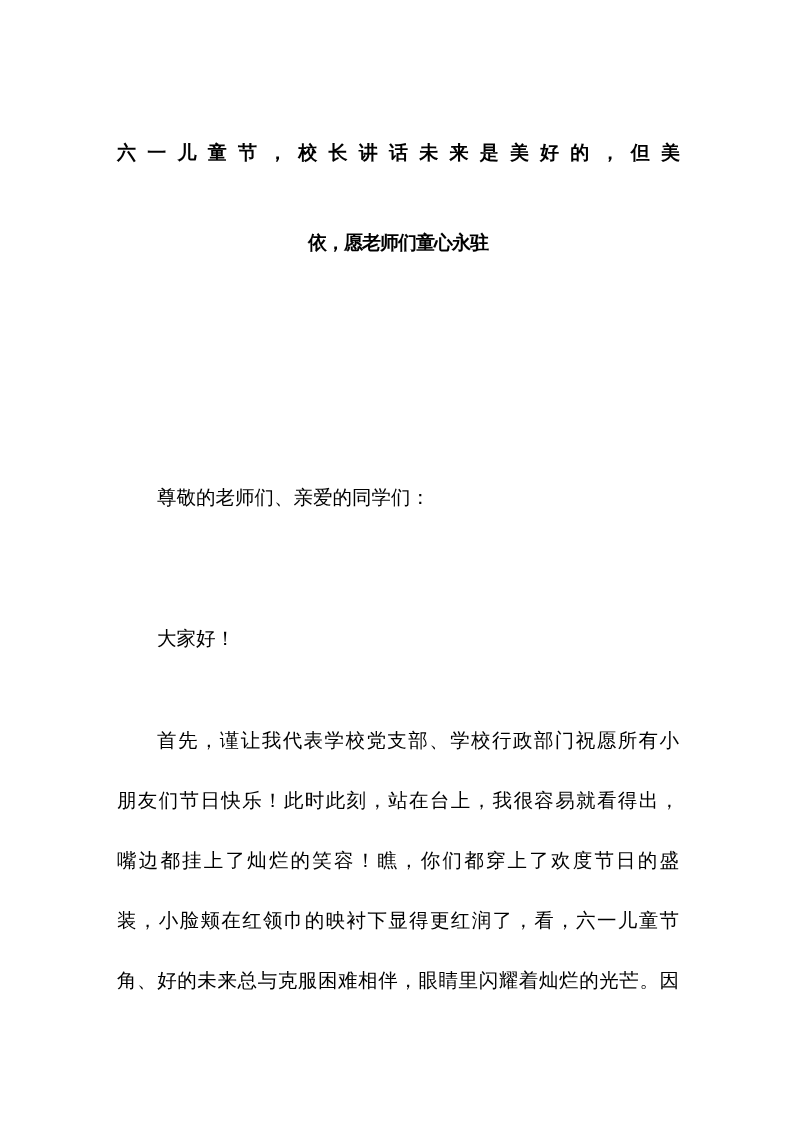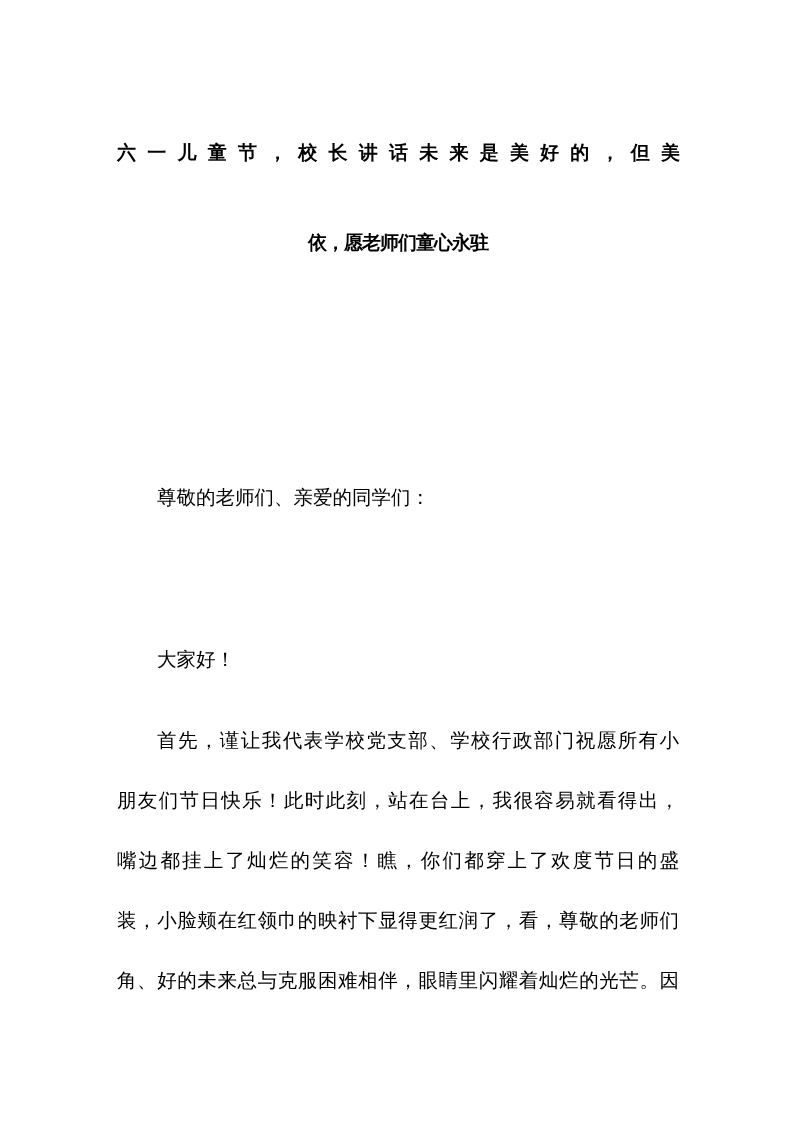--- a/index.html
+++ b/index.html
@@ -70,25 +70,25 @@
 
   <div class="title" style="top:107px;">
     <span class="title-line">六一儿童节，校长讲话未来是美好的，但美</span>
     <span class="title-line last">依，愿老师们童心永驻</span>
   </div>
 
   <div class="body-text" style="top:468px;">
     <span class="short">尊敬的老师们、亲爱的同学们：</span>
   </div>
 
-  <div class="body-text" style="top:630px;">
+  <div class="body-text" style="top:609px;">
     <span class="short">大家好！</span>
   </div>
 
   <div class="body-text" style="top:711px;">
     <span class="body-line first">首先，谨让我代表学校党支部、学校行政部门祝愿所有小</span>
     <span class="body-line">朋友们节日快乐！此时此刻，站在台上，我很容易就看得出，</span>
     <span class="body-line">嘴边都挂上了灿烂的笑容！瞧，你们都穿上了欢度节日的盛</span>
-    <span class="body-line">装，小脸颊在红领巾的映衬下显得更红润了，看，尊敬的老师们</span>
+    <span class="body-line">装，小脸颊在红领巾的映衬下显得更红润了，看，六一儿童节</span>
     <span class="body-line">角、好的未来总与克服困难相伴，眼睛里闪耀着灿烂的光芒。因</span>
   </div>
 
 </div>
 
 </body></html>

